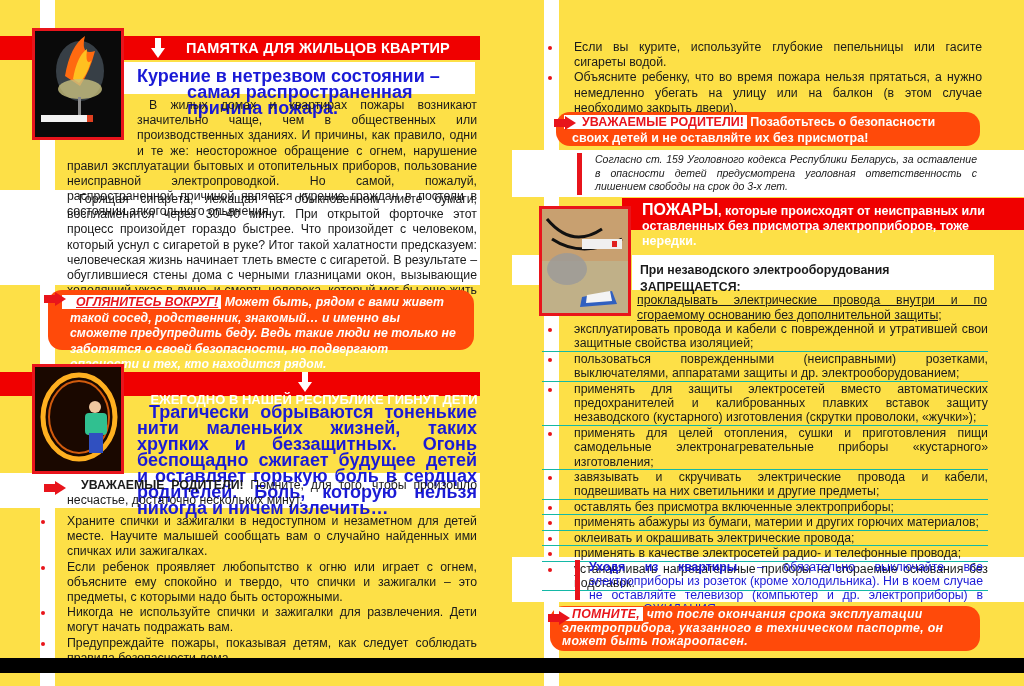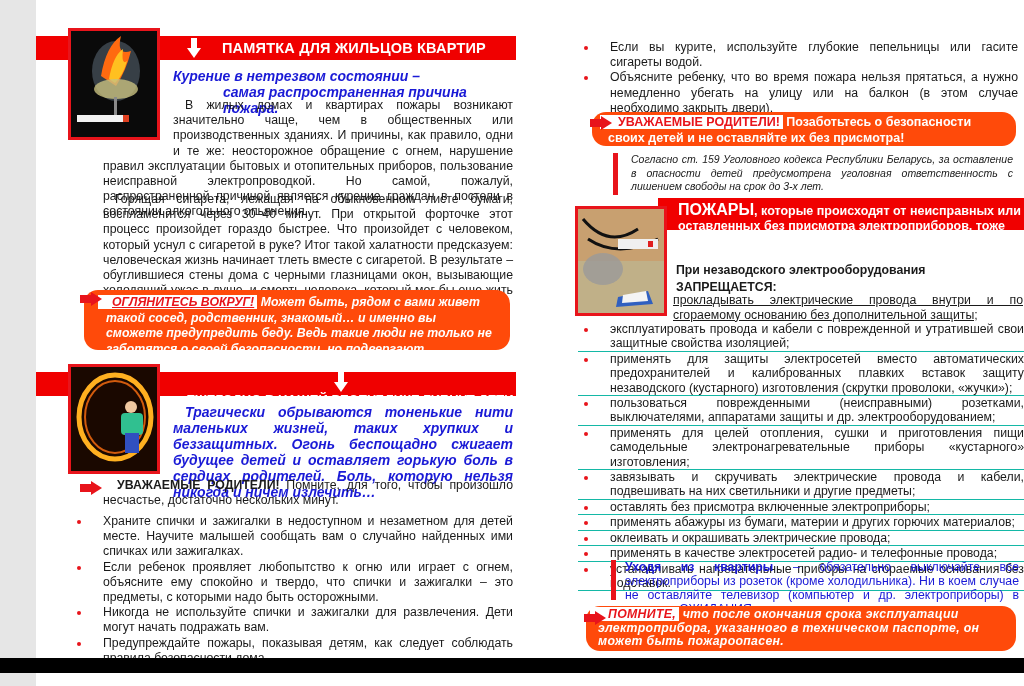--- a/index.html
+++ b/index.html
@@ -1,19 +1,19 @@
 <!DOCTYPE html>
 <html><head>
 <meta charset="utf-8">
 <style>
   * { box-sizing: border-box; margin: 0; padding: 0; }
   html, body { width: 1024px; height: 686px; overflow: hidden; background: #e6e6e6; }
   body { font-family: "Liberation Sans", sans-serif; color: #1a1a1a; position: relative; }
 
-  .page { position: absolute; top: 0; height: 686px; width: 512px; background: #ffffff; overflow: hidden; margin-left: 36px; }
+  .page { position: absolute; top: 0; height: 686px; width: 512px; background: #fde047; overflow: hidden; }
   .page.left { left: 0; }
   .page.right { left: 512px; }
 
   
   .vstripe { position: absolute; top: 0; bottom: 0; background: #ffffff; }
   .left .vstripe { left: 40px; width: 15px; }
   .right .vstripe { left: 32px; width: 15px; }
 
   
   .hband { position: absolute; background: #ffffff; }
@@ -21,21 +21,21 @@
   
   .bottom-bar { position: absolute; left: 0; width: 1024px; top: 658px; height: 15px; background: #000; z-index: 5; }
 
   .red-band { position: absolute; background: #f00000; color: #fff; font-weight: bold; display: flex; align-items: center; }
   .red-band .arrow-down { width: 20px; display: inline-flex; justify-content: center; margin-right: 18px; }
   .arrow-down svg { display: block; }
 
   .photo { position: absolute; border: 3px solid #e8141b; overflow: hidden; background: #111; z-index: 3; }
 
   .text { position: absolute; font-size: 12.3px; line-height: 15.2px; text-align: justify; z-index: 2; }
-  .subtitle { position: absolute; color: #1a1ad6; font-weight: bold; font-style: italic; font-size: 14px; line-height: 16px; }
+  .subtitle { position: absolute; color: #1a1ad6; font-weight: bold; font-size: 18px; line-height: 16px; }
 
   .pill { position: absolute; background: #ff4a0a; border-radius: 14px; color: #fff; font-weight: bold; font-size: 12.3px; line-height: 15.5px; padding: 5px 14px 5px 18px; z-index: 2; }
   .pill .lead { background: #fff; color: #e8141b; padding: 0 3px 0 14px; margin-left: -8px; }
   .pill .lead.ul { text-decoration: underline; }
   .pill.italic { font-style: italic; }
 
   .arrow-right { position: absolute; z-index: 4; }
 
   ul.bullets { list-style: none; }
   ul.bullets li { position: relative; padding-left: 32px; }
@@ -195,22 +195,22 @@
     <div>При незаводского электрооборудования</div>
     <div>ЗАПРЕЩАЕТСЯ:</div>
   </div>
 
   <ul class="bullets text" style="left:107px; top:293px; width:368px; line-height:14.5px;text-decoration:underline;">
     <li style="padding-left:18px;">прокладывать электрические провода внутри и по сгораемому основанию без дополнительной защиты;</li>
   </ul>
 
   <ul class="bullets text sep" style="left:30px; top:322px; width:446px; line-height:14.4px;">
     <li>эксплуатировать провода и кабели с поврежденной и утратившей свои защитные свойства изоляцией;</li>
+    <li>пользоваться поврежденными (неисправными) розетками, выключателями, аппаратами защиты и др. электрооборудованием;</li>
     <li>применять для защиты электросетей вместо автоматических предохранителей и калиброванных плавких вставок защиту незаводского (кустарного) изготовления (скрутки проволоки, «жучки»);</li>
-    <li>пользоваться поврежденными (неисправными) розетками, выключателями, аппаратами защиты и др. электрооборудованием;</li>
     <li>применять для целей отопления, сушки и приготовления пищи самодельные электронагревательные приборы «кустарного» изготовления;</li>
     <li>завязывать и скручивать электрические провода и кабели, подвешивать на них светильники и другие предметы;</li>
     <li>оставлять без присмотра включенные электроприборы;</li>
     <li>применять абажуры из бумаги, материи и других горючих материалов;</li>
     <li>оклеивать и окрашивать электрические провода;</li>
     <li>применять в качестве электросетей радио- и телефонные провода;</li>
     <li>устанавливать нагревательные приборы на сгораемые основания без подставок.</li>
   </ul>
 
   <div class="redbar-note" style="left:63px; top:560px; width:408px; height:40px;">

